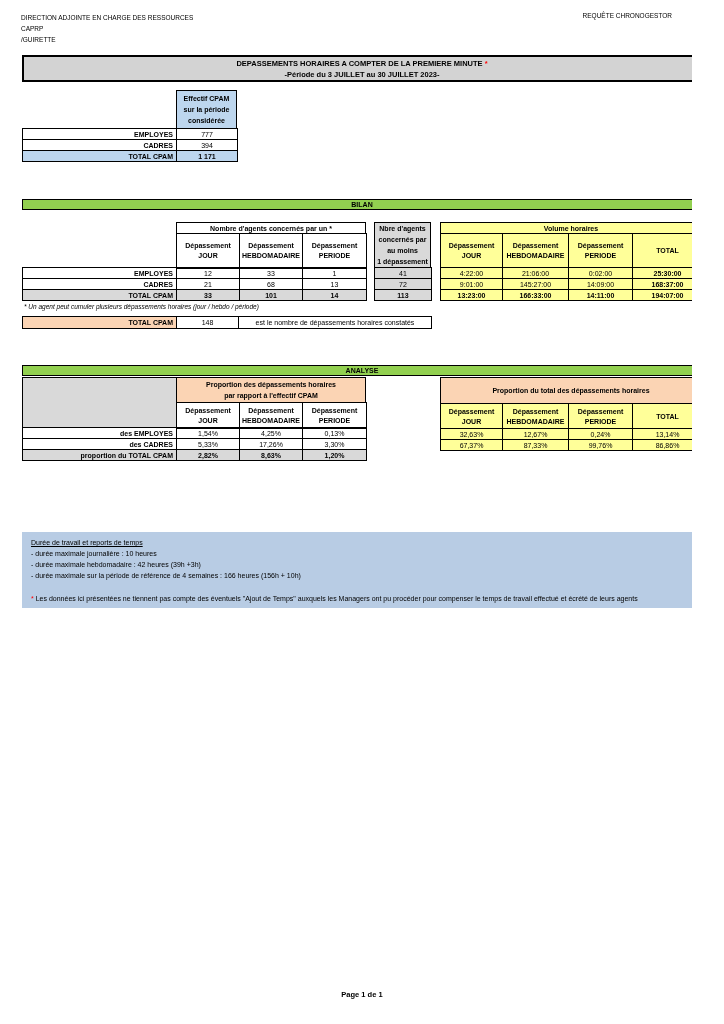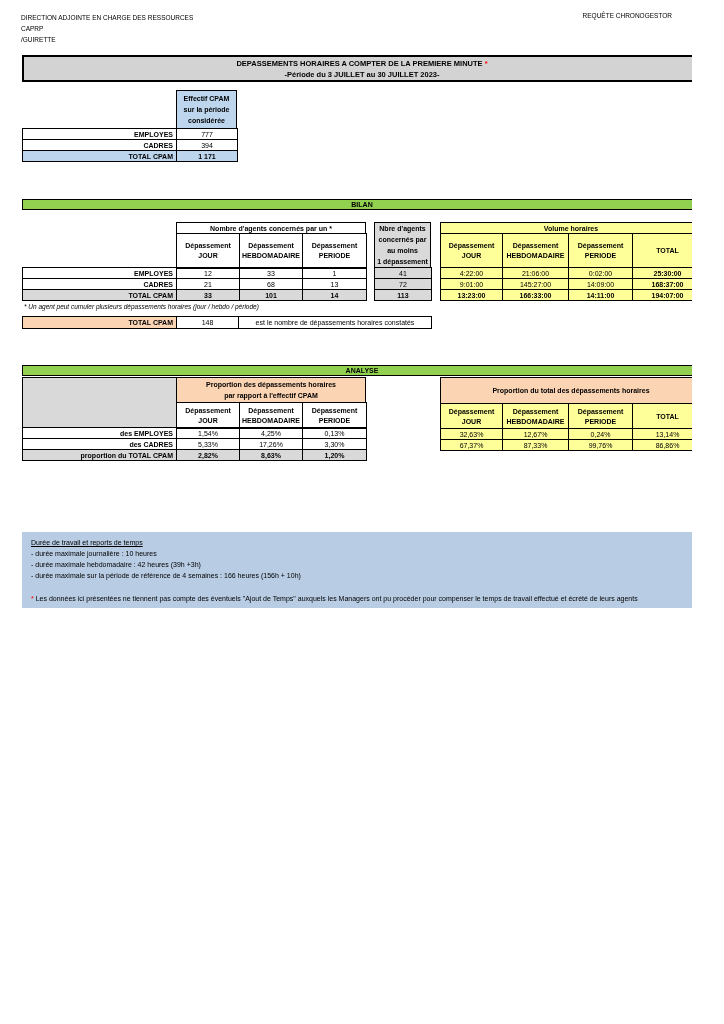--- a/index.html
+++ b/index.html
@@ -328,14 +328,15 @@
     </table>
 
   <div class="abs notes">
     <div class="head">Durée de travail et reports de temps</div>
     <div>- durée maximale journalière : 10 heures</div>
     <div>- durée maximale hebdomadaire : 42 heures (39h +3h)</div>
     <div>- durée maximale sur la période de référence de 4 semaines : 166 heures (156h + 10h)</div>
     <div class="disclaimer"><span class="red">*</span><span> Les données ici présentées ne tiennent pas compte des éventuels "Ajout de Temps" auxquels les Managers ont pu procéder pour compenser le temps de travail effectué et écrété de leurs agents</span></div>
   </div>
 
+  <div class="abs footer">Page 1 de 1</div>
 
 </div>
 
 </body></html>

